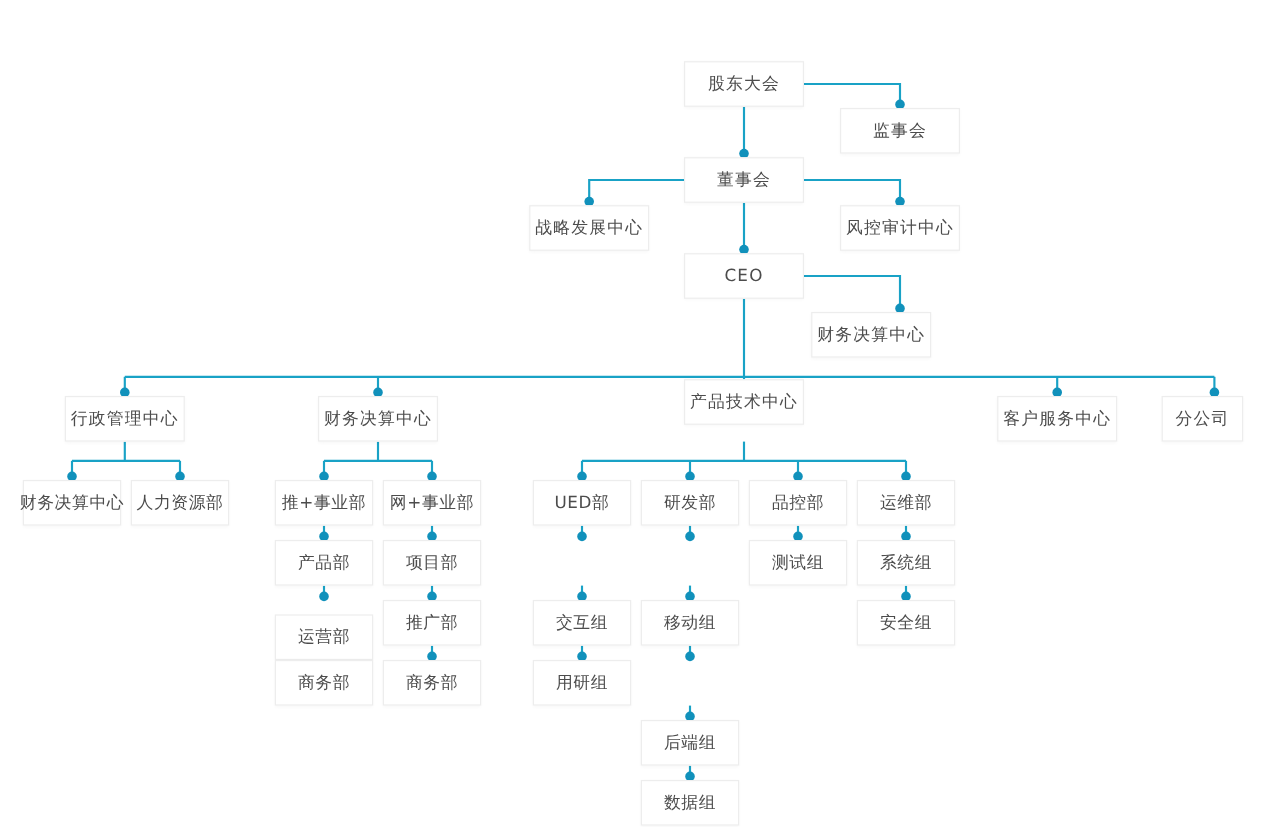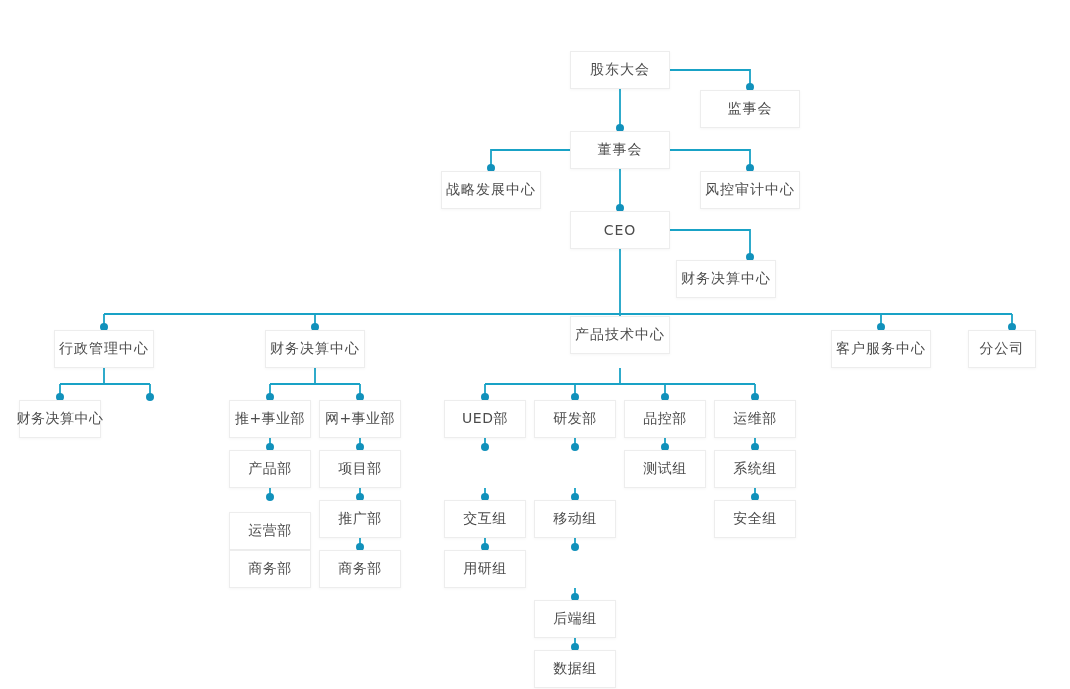--- a/index.html
+++ b/index.html
@@ -117,20 +117,21 @@
   <div class="node w100" style="left:570px;top:211px">CEO</div>
   <div class="node w100" style="left:676px;top:260px">财务决算中心</div>
 
   <div class="node w100" style="left:54px;top:330px">行政管理中心</div>
   <div class="node w100" style="left:265px;top:330px">财务决算中心</div>
   <div class="node w100" style="left:570px;top:316px">产品技术中心</div>
   <div class="node w100" style="left:831px;top:330px">客户服务中心</div>
   <div class="node w88" style="left:968px;top:330px">分公司</div>
 
   <div class="node w82" style="left:19px;top:400px">财务决算中心</div>
+  <div class="node w82" style="left:109px;top:400px">人力资源部</div>
   <div class="node w82" style="left:229px;top:400px">推+事业部</div>
   <div class="node w82" style="left:319px;top:400px">网+事业部</div>
   <div class="node w82" style="left:444px;top:400px">UED部</div>
   <div class="node w82" style="left:534px;top:400px">研发部</div>
   <div class="node w82" style="left:624px;top:400px">品控部</div>
   <div class="node w82" style="left:714px;top:400px">运维部</div>
 
   <div class="node w82" style="left:229px;top:450px">产品部</div>
   <div class="node w82" style="left:229px;top:512px">运营部</div>
   <div class="node w82" style="left:229px;top:550px">商务部</div>

